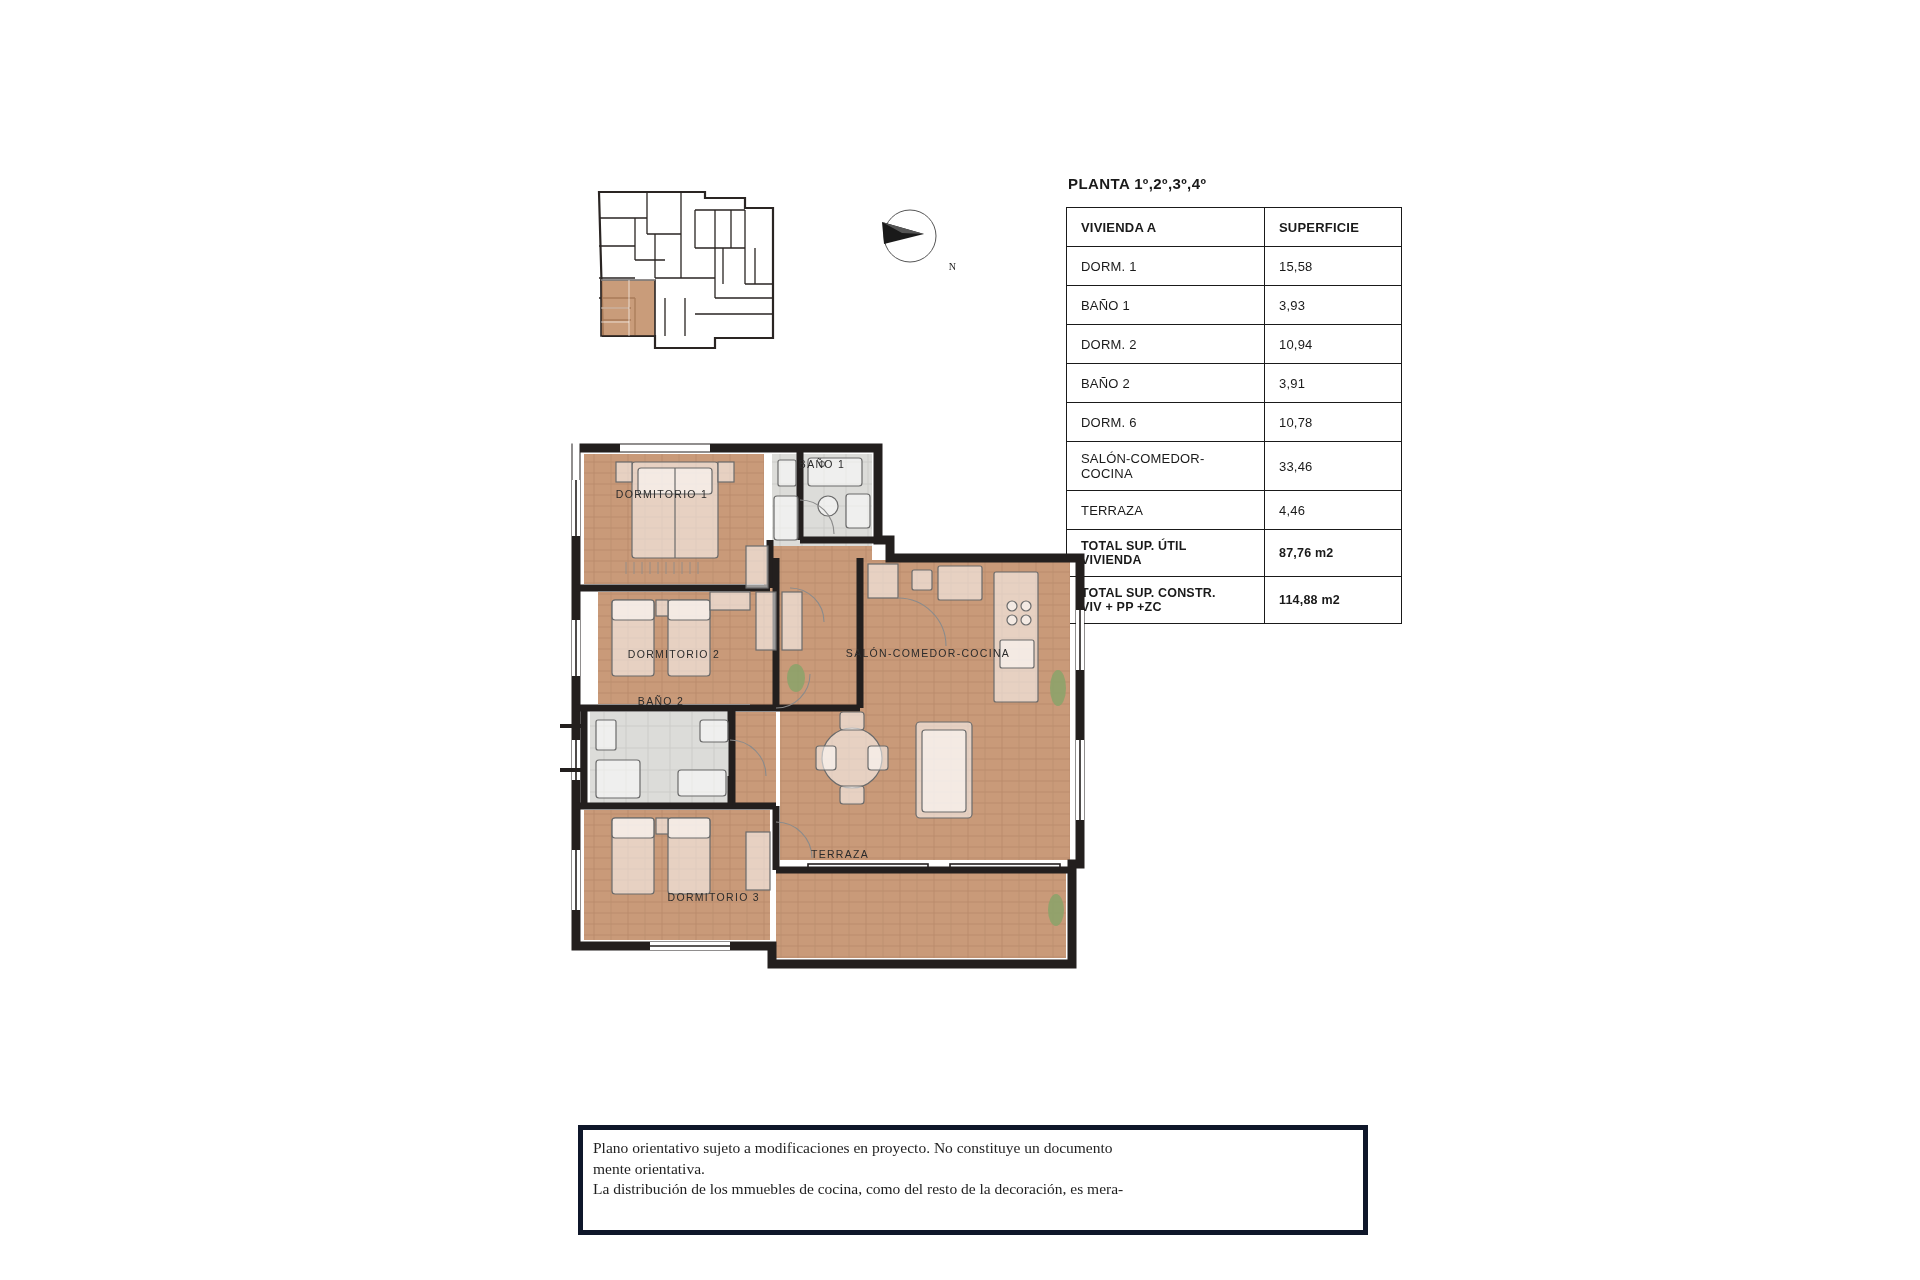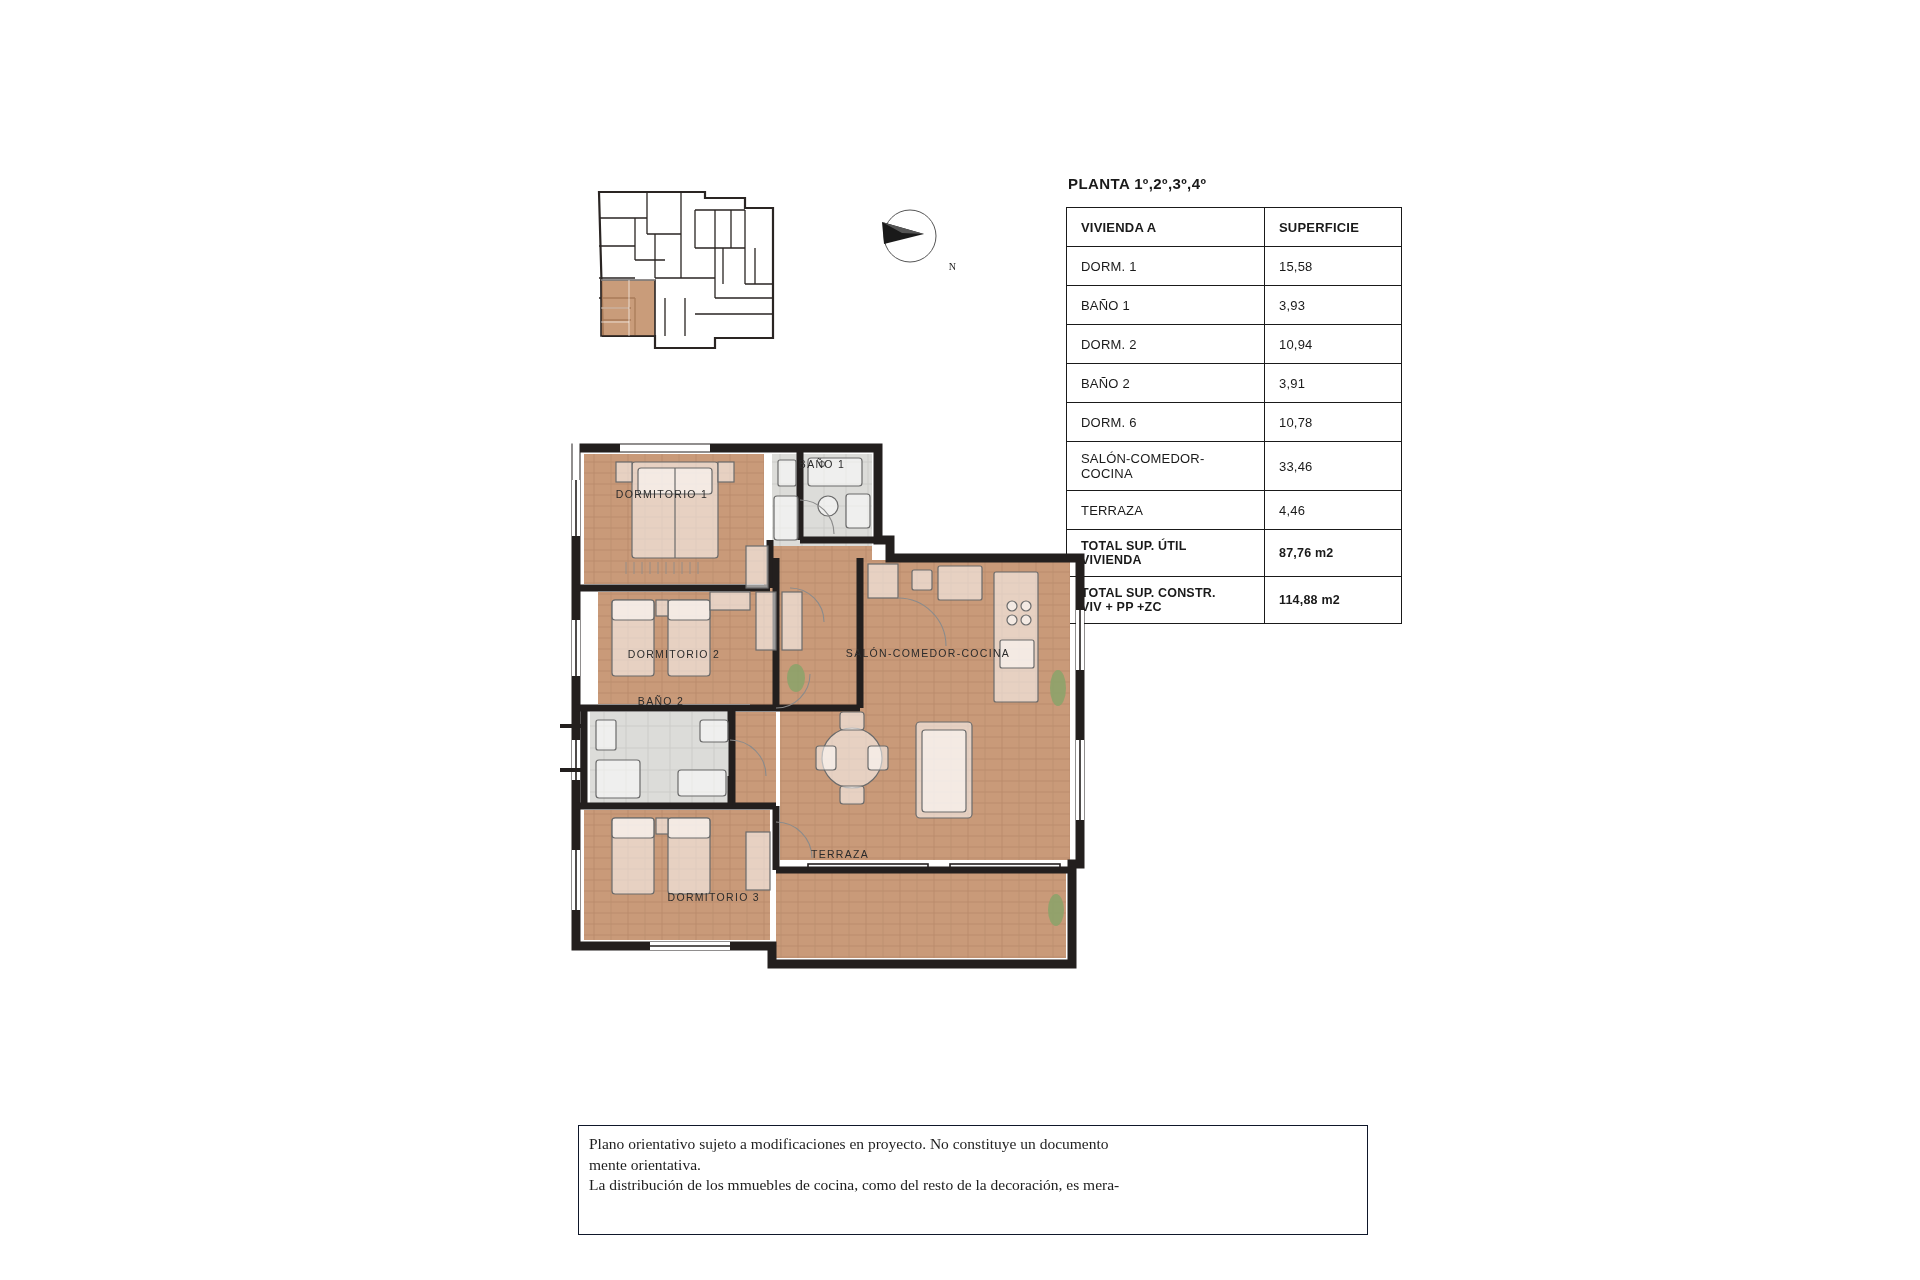--- a/index.html
+++ b/index.html
@@ -97,21 +97,21 @@
     pointer-events: none;
   }
 
   
   #disclaimer {
     position: absolute;
     left: 578px;
     top: 1125px;
     width: 790px;
     height: 110px;
-    border: 1px solid #0f172a;
+    border: 5px solid #0f172a;
     background: #ffffff;
     box-sizing: border-box;
     padding: 8px 10px 6px 10px;
   }
   #disclaimer p {
     margin: 0;
     font-family: "Liberation Serif", serif;
     font-size: 15.5px;
     line-height: 1.33;
     color: #1e1e1e;

